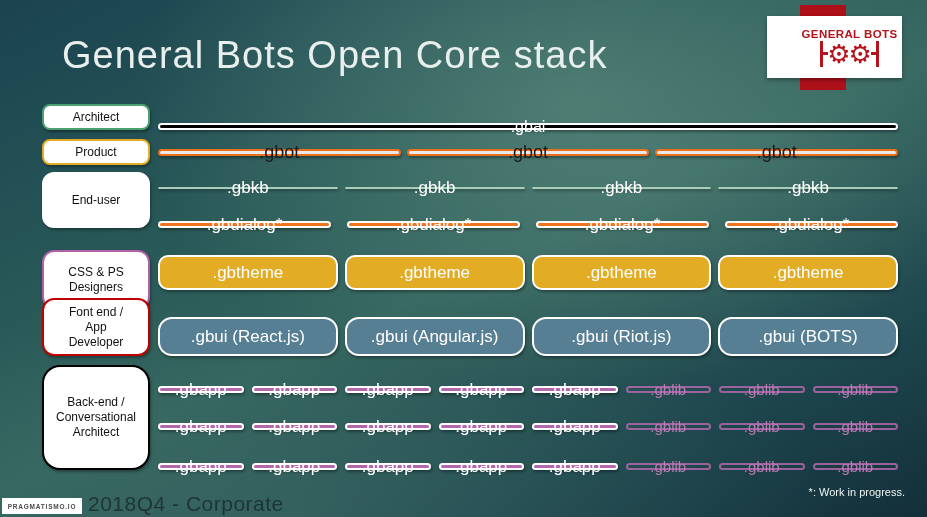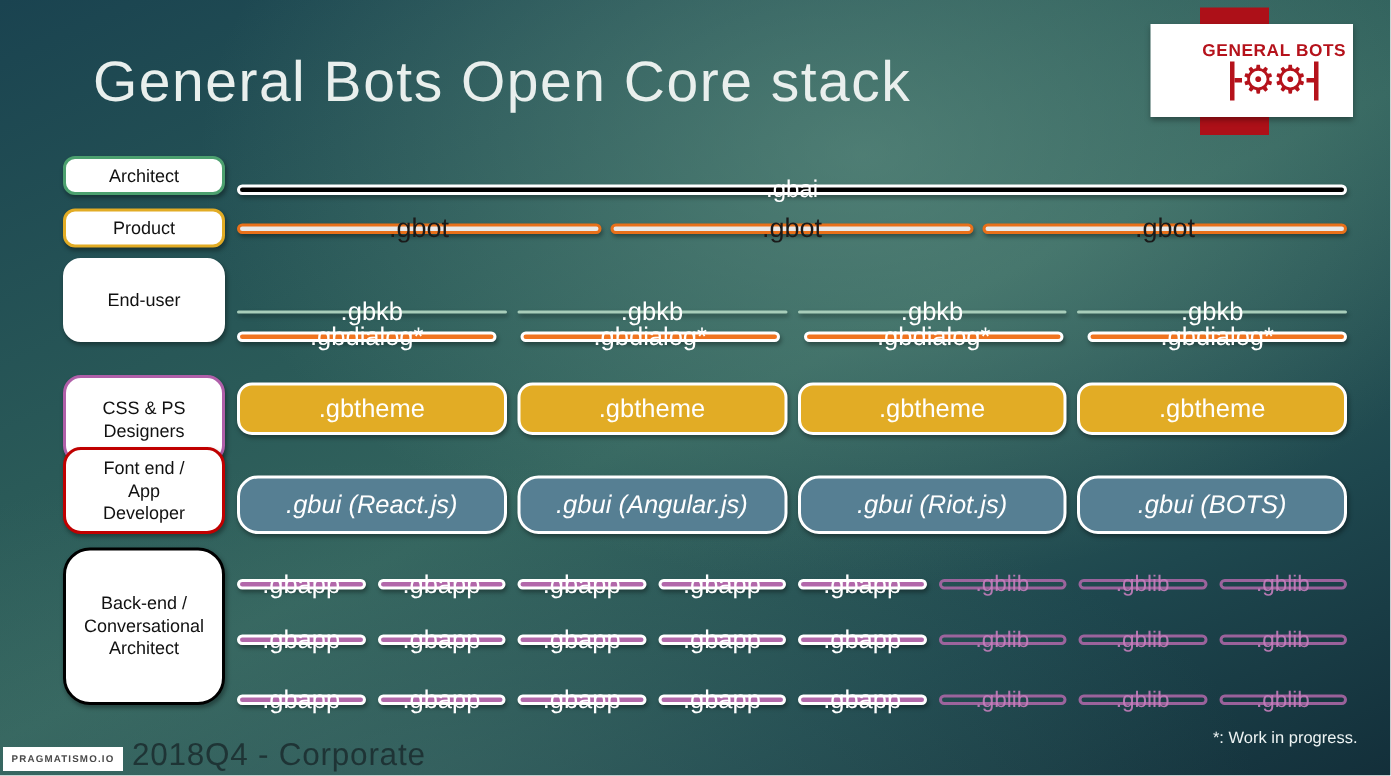--- a/index.html
+++ b/index.html
@@ -45,21 +45,21 @@
   .box{
     flex:1;display:flex;align-items:center;justify-content:center;
     color:#fff;border-radius:7px;box-sizing:border-box;
     box-shadow:1px 2px 3px rgba(0,0,0,0.35);white-space:nowrap;margin-top:19px;
   }
   .gbai{background:#000;border:2px solid #fff;font-size:16px;border-radius:8px;}
   .gbot{background:#e9e9e9;border:2px solid #e8701a;color:#1a1a1a;font-size:18px;border-radius:6px;}
   .gbkb{background:#85ba9e;border:1px solid #a8cdba;font-size:17px;border-radius:6px;}
   .gbdialog{background:#f0741f;border:2px solid #fff;font-size:17px;}
   .gbtheme{background:#e2ac25;border:2px solid #fff;font-size:17px;border-radius:10px;}
-  .gbui{background:#567f93;border:2px solid #fff;font-size:17px;border-radius:14px;font-style:italic;}
+  .gbui{background:#567f93;border:2px solid #fff;font-size:17px;border-radius:14px;}
   .gbapp{background:#b268aa;border:2px solid #fff;font-size:17px;}
   .gblib{background:transparent;border:2px solid rgba(178,104,170,0.85);color:rgba(197,126,188,0.9);font-size:15px;box-shadow:none;}
   
   .brand-box{
     position:absolute;left:2px;top:498px;width:80px;height:16px;background:#fff;
     display:flex;align-items:center;justify-content:center;
     font-size:6.5px;letter-spacing:0.12em;color:#4a4a4a;font-weight:bold;
   }
   .caption{position:absolute;left:88px;top:492px;font-size:21px;letter-spacing:0.5px;color:rgba(25,40,43,0.8);}
   .footnote{position:absolute;right:22px;top:486px;font-size:11px;color:#eef4f4;}
@@ -94,21 +94,21 @@
   <div class="row" style="top:104px;height:26px">
     <div class="box gbai">.gbai</div>
   </div>
 
   <div class="row" style="top:130px;height:26px;gap:6px">
     <div class="box gbot">.gbot</div>
     <div class="box gbot">.gbot</div>
     <div class="box gbot">.gbot</div>
   </div>
 
-  <div class="row" style="top:188px;height:19px;gap:7px">
+  <div class="row" style="top:168px;height:19px;gap:7px">
     <div class="box gbkb">.gbkb</div>
     <div class="box gbkb">.gbkb</div>
     <div class="box gbkb">.gbkb</div>
     <div class="box gbkb">.gbkb</div>
   </div>
 
   <div class="row" style="top:202px;height:26px;gap:16px">
     <div class="box gbdialog">.gbdialog*</div>
     <div class="box gbdialog">.gbdialog*</div>
     <div class="box gbdialog">.gbdialog*</div>

